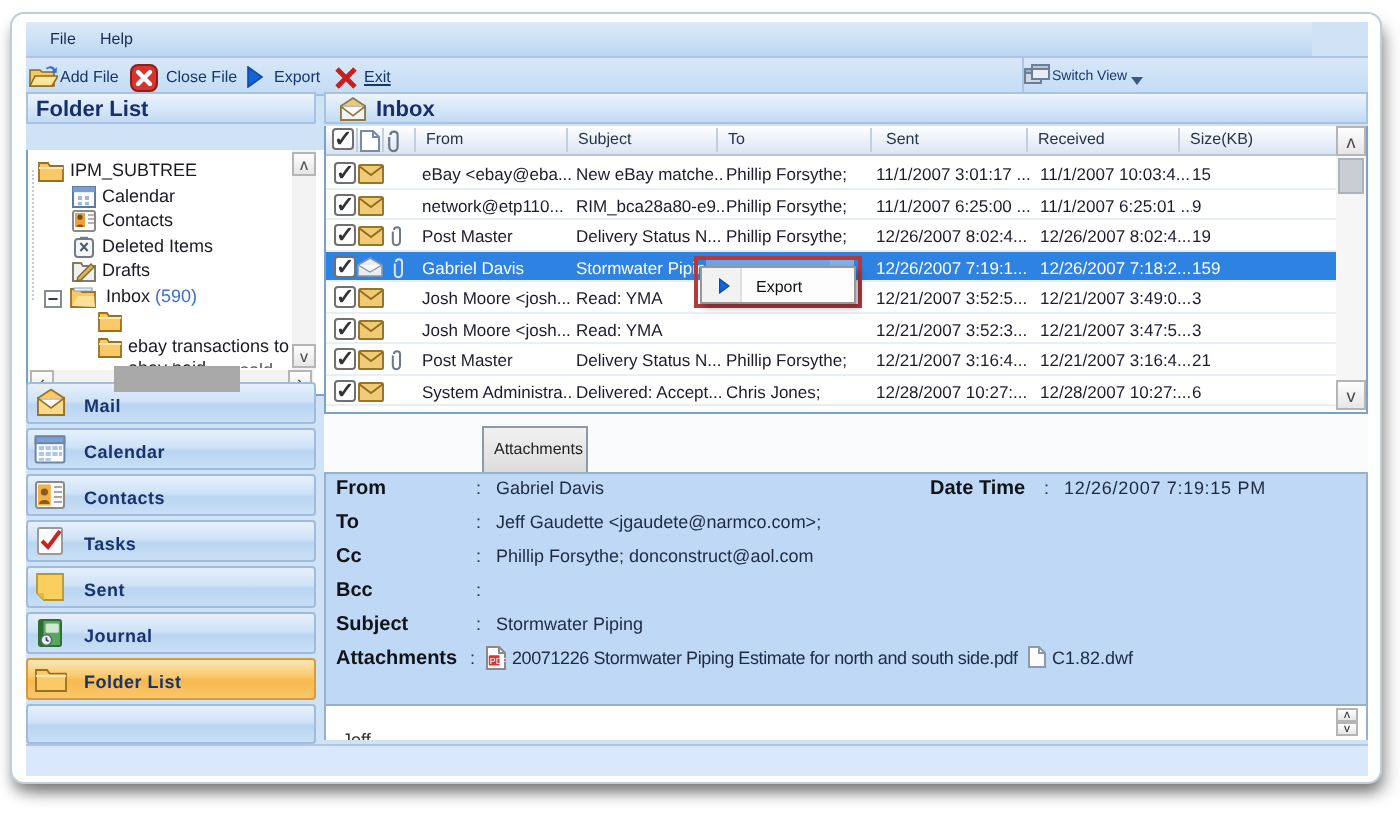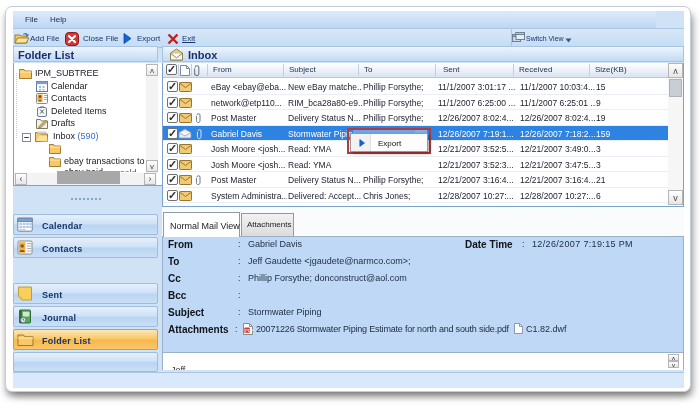--- a/index.html
+++ b/index.html
@@ -8,21 +8,21 @@
 #frame { position:absolute; left:5px; top:6px; width:686px; height:386px; background:#fff; border:1px solid #c3cdd8; border-radius:7px; box-shadow:0 5px 7px -1px rgba(60,60,60,0.55), 5px 6px 9px -3px rgba(90,90,90,0.4); }
 #app { position:absolute; left:13px; top:11px; width:671px; height:377px; background:#cfe2f6; overflow:hidden; font-size:11px; }
 
 #menubar { position:absolute; left:0; top:0; width:643px; height:17px; background:linear-gradient(#dcebfa,#bdd7f2); color:#1b2a52; }
 #menubar span { position:absolute; top:4px; font-size:8px; }
 #toolbar { position:absolute; left:0; top:17px; width:671px; height:20px; background:linear-gradient(#d8e7f8,#c3dcf5); border-top:1px solid #aac6e4; border-bottom:1px solid #a3c0e0; color:#17366e; }
 #toolbar .tt { position:absolute; top:5px; font-size:8px; }
 
 .phead { position:absolute; height:16px; background:linear-gradient(#ecf4fd,#c3daf3); border:1px solid #a6c3e2; color:#16306b; font-weight:bold; font-size:11px; }
 
-#tree { position:absolute; left:0px; top:52px; width:157px; height:123px; background:#fff; border:1px solid #7ba2cc; border-top:none; }
+#tree { position:absolute; left:0px; top:64px; width:157px; height:123px; background:#fff; border:1px solid #7ba2cc; border-top:none; }
 .trow { position:absolute; height:13px; font-size:9px; color:#1a1a24; white-space:nowrap; }
 
 .sb { background:#f3f3f3; }
 .sbtn { position:absolute; background:linear-gradient(#fefefe,#e6e6e6); border:1px solid #b5b5b5; color:#444; text-align:center; }
 
 .nav { position:absolute; left:0; width:145px; height:20.5px; background:linear-gradient(#e6f0fc 0%, #cfe2f7 45%, #bad5f2 55%, #c9dff6 100%); border:1px solid #9fbcdc; border-radius:2px; color:#17356b; font-weight:bold; }
 .nav .nlab { position:absolute; left:28px; top:6px; font-size:9px; letter-spacing:0.25px; }
 
 #list { position:absolute; left:149px; top:52px; width:522px; height:144px; background:#fff; border:1px solid #7ba2cc; border-top:none; }
 #lhead { position:absolute; left:0; top:0; width:520px; height:15px; background:linear-gradient(#ffffff,#d9e4f2); border-bottom:1px solid #b9c6d8; font-size:8px; color:#24344d; }
@@ -175,20 +175,28 @@
       <div class="sbtn" style="left:0;top:1px;width:12px;height:12px;font-size:8px;line-height:11px;">ᴧ</div>
       <div class="sbtn" style="left:0;top:97px;width:12px;height:12px;font-size:8px;line-height:11px;">ᴠ</div>
     </div>
     <div class="sb abs" style="left:0px;top:110px;width:143px;height:12px;">
       <div class="sbtn" style="left:1px;top:0px;width:12px;height:12px;font-size:9px;line-height:11px;">‹</div>
       <div class="sbtn" style="left:130px;top:0px;width:12px;height:12px;font-size:9px;line-height:11px;">›</div>
     </div>
     <div class="redact" style="left:43px;top:108px;width:63px;height:13px;"></div>
   </div>
   <div class="abs" style="left:58px;top:187px;width:30px;height:2px;border-top:2px dotted #8aa4c4;"></div>
+  <div class="nav" style="top:180px;">
+    <svg class="abs" style="left:3px;top:2px;" width="17" height="15" viewBox="0 0 17 15">
+        <path d="M2 5 L8.5 0.8 L15 5 L15 13.5 L2 13.5 Z" fill="#f9c968" stroke="#9a7322" stroke-width="0.9"></path>
+        <path d="M3.2 5.6 L13.8 5.6 L13.8 11 L3.2 11 Z" fill="#fefefe" stroke="#b9b9b9" stroke-width="0.6"></path>
+        <path d="M2 5.2 L8.5 10 L15 5.2 L15 13.5 L2 13.5 Z" fill="#fbd98d" stroke="#9a7322" stroke-width="0.9"></path>
+      </svg>
+    <span class="nlab">Mail</span>
+    </div>
   <div class="nav" style="top:203px;">
     <svg class="abs" style="left:3px;top:2px;" width="16" height="15" viewBox="0 0 16 15">
         <rect x="0.8" y="1.2" width="14.4" height="13" rx="1" fill="#fdfdfd" stroke="#6e85a4"></rect>
         <rect x="0.8" y="1.2" width="14.4" height="3.4" fill="#7aa2d6" stroke="#6e85a4"></rect>
         <g fill="#aec7e4">
           <rect x="2.4" y="6" width="2.6" height="2"></rect>
           <rect x="5.8" y="6" width="2.6" height="2"></rect>
           <rect x="9.2" y="6" width="2.6" height="2"></rect>
           <rect x="12.4" y="6" width="1.6" height="2"></rect>
           <rect x="2.4" y="9" width="2.6" height="2"></rect>
@@ -204,20 +212,27 @@
   <div class="nav" style="top:226px;">
     <svg class="abs" style="left:3px;top:2px;" width="16" height="15" viewBox="0 0 16 15">
         <rect x="1" y="1" width="14" height="13" rx="1.2" fill="#fcfcfc" stroke="#8a8a8a"></rect>
         <rect x="2" y="2.2" width="6.4" height="10.6" fill="#f0b14a"></rect>
         <circle cx="5.2" cy="6" r="1.8" fill="#8a5a20"></circle>
         <path d="M2.6 12 C2.6 9.4 7.8 9.4 7.8 12 Z" fill="#8a5a20"></path>
         <path d="M10 3.5 h4 M10 6 h4 M10 8.5 h4 M10 11 h4" stroke="#a8a8a8" stroke-width="0.9"></path>
       </svg>
     <span class="nlab">Contacts</span>
     </div>
+  <div class="nav" style="top:249px;">
+    <svg class="abs" style="left:3px;top:2px;" width="16" height="15" viewBox="0 0 16 15">
+        <rect x="2" y="1" width="12" height="13" rx="1" fill="#fefefe" stroke="#9a9a9a"></rect>
+        <path d="M4 7.5 L7 10.5 L13 2.5" stroke="#cc2222" stroke-width="2" fill="none"></path>
+      </svg>
+    <span class="nlab">Tasks</span>
+    </div>
   <div class="nav" style="top:272px;">
     <svg class="abs" style="left:3px;top:2px;" width="16" height="15" viewBox="0 0 16 15">
         <path d="M1.5 1 L14.5 1 L14.5 14 L5 14 L1.5 10.5 Z" fill="#f9d05e" stroke="#b8962e" stroke-width="0.9"></path>
         <path d="M1.5 10.5 L5 10.5 L5 14 Z" fill="#e8b93e"></path>
       </svg>
     <span class="nlab">Sent</span>
     </div>
   <div class="nav" style="top:295px;">
     <svg class="abs" style="left:3px;top:2px;" width="16" height="15" viewBox="0 0 16 15">
         <rect x="2.5" y="1" width="11" height="13" rx="1" fill="#57a85c" stroke="#2e6e33"></rect>
@@ -372,23 +387,20 @@
         <div style="left:357px;width:75.5px;">12/28/2007 10:27:...</div>
         <div style="left:433px;">6</div>
       </div>
     <div class="sb abs" style="left:505px;top:0px;width:15px;height:142px;background:#f6f6f6;">
       <div class="sbtn" style="left:0;top:0px;width:15px;height:15px;font-size:9px;line-height:14px;">ᴧ</div>
       <div class="abs" style="left:1px;top:16px;width:13px;height:18px;background:#c9ced5;border:1px solid #aeb3ba;"></div>
       <div class="sbtn" style="left:0;top:127px;width:15px;height:15px;font-size:9px;line-height:14px;">ᴠ</div>
     </div>
   </div>
   <div id="tabstrip">
-    <div class="tab" style="left:1px;top:4.5px;width:77px;height:25.5px;background:#fff;z-index:2;">
-        <span style="position:absolute;left:6px;top:8px;">Normal Mail View</span>
-      </div>
     <div class="tab" style="left:79px;top:6px;width:53px;height:23px;background:linear-gradient(#f2f2f2,#dcdcdc);">
         <span style="position:absolute;left:5px;top:6px;font-size:8px;">Attachments</span>
       </div>
   </div>
   <div id="mailview">
     <span class="fl" style="top:2px;">From</span>
       <span class="fv" style="left:75px;top:2px;">:</span>
       <span class="fv" style="left:85px;top:2px;">Gabriel Davis</span>
     <span class="fl" style="left:302px;top:2px;">Date Time</span>
       <span class="fv" style="left:359px;top:2px;">:</span>

